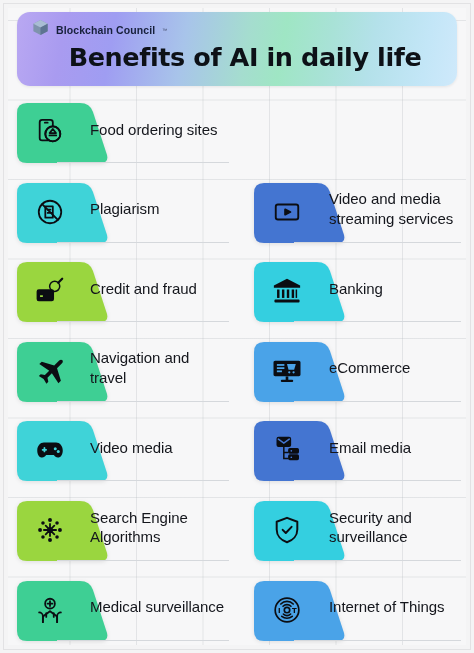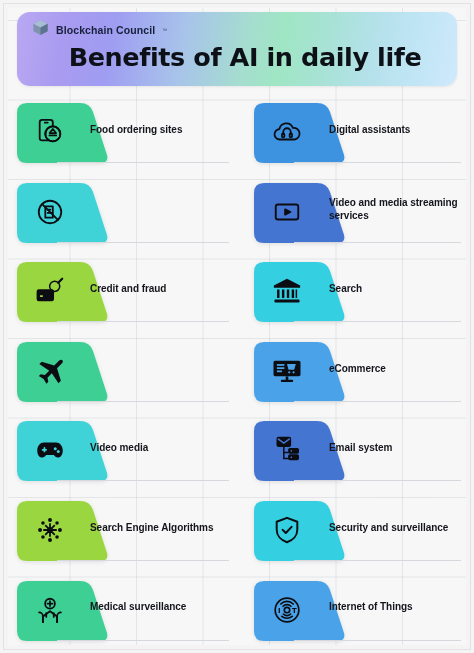--- a/index.html
+++ b/index.html
@@ -84,21 +84,21 @@
   .glyph {
     position:absolute; left:13px; top:16px;
     width:40px; height:40px;
     display:flex; align-items:center; justify-content:center;
   }
   .glyph svg { width:30px; height:30px; display:block; }
 
   .label {
     position:absolute; left:73px; right:0; top:0; height:67px;
     display:flex; align-items:center;
-    font-size:10px; font-weight:bold; color:#14161c;
+    font-size:15px; font-weight:normal; color:#14161c;
     line-height:1.33; letter-spacing:-.05px;
   }
   .card.left  .label { left:73px; }
   .card.right .label { left:75px; }
   .rule {
     position:absolute; left:40px; right:0; top:66px;
     height:1px; background:#d5d8dc;
   }
 </style>
 </head>
@@ -139,54 +139,38 @@
             <rect x="5" y="3" width="14" height="22" rx="2.6"></rect>
             <path d="M10.5 6h3"></path>
             <circle cx="19" cy="18" r="8" fill="#3ecf94"></circle>
             <circle cx="19" cy="18" r="8"></circle>
             <path d="M15.4 19.6h7.2M19 12.8l3.4 4.3h-6.8z"></path>
           </svg>
         </div>
         <div class="label">Food ordering sites</div>
         <div class="rule"></div>
       </div>
-      <div class="card right">
-        <div class="badge">
-          <svg viewBox="0 0 92 60" preserveAspectRatio="none">
-            <path d="M10 0 H63 Q73 0 76 9 L90 52 Q92 60 83 60 H10 Q0 60 0 50 V10 Q0 0 10 0 Z" fill="#3d93e0"></path>
-          </svg>
-        </div>
-        <div class="glyph">
-          <svg viewBox="0 0 32 32" fill="none" stroke="#0b0d12" stroke-width="1.9" stroke-linecap="round" stroke-linejoin="round">
-            <path d="M8.5 24a5.5 5.5 0 0 1-.6-11 7.5 7.5 0 0 1 14.4-1.4A5 5 0 0 1 24 24z"></path>
-            <path d="M12 18v-2a4 4 0 0 1 8 0v2"></path>
-            <rect x="10.6" y="17.6" width="2.6" height="4.2" rx="1.2"></rect>
-            <rect x="18.8" y="17.6" width="2.6" height="4.2" rx="1.2"></rect>
-          </svg>
-        </div>
-        <div class="label">Digital assistants</div>
-        <div class="rule"></div>
-      </div>
     </div>
 
     <div class="row">
       <div class="card left">
         <div class="badge">
           <svg viewBox="0 0 92 60" preserveAspectRatio="none">
             <path d="M10 0 H63 Q73 0 76 9 L90 52 Q92 60 83 60 H10 Q0 60 0 50 V10 Q0 0 10 0 Z" fill="#3fd3d8"></path>
           </svg>
         </div>
         <div class="glyph">
           <svg viewBox="0 0 32 32" fill="none" stroke="#0b0d12" stroke-width="1.9" stroke-linecap="round" stroke-linejoin="round">
             <circle cx="16" cy="16" r="12"></circle>
             <path d="M11 10h8v12h-8z"></path>
             <path d="M13.5 13.5h3M13.5 17h4"></path>
             <path d="M7.6 7.6 24.4 24.4"></path>
           </svg>
         </div>
+        <div class="label">Plagiarism</div>
         <div class="rule"></div>
       </div>
       <div class="card right">
         <div class="badge">
           <svg viewBox="0 0 92 60" preserveAspectRatio="none">
             <path d="M10 0 H63 Q73 0 76 9 L90 52 Q92 60 83 60 H10 Q0 60 0 50 V10 Q0 0 10 0 Z" fill="#4475d1"></path>
           </svg>
         </div>
         <div class="glyph">
           <svg viewBox="0 0 32 32" fill="none" stroke="#0b0d12" stroke-width="2" stroke-linecap="round" stroke-linejoin="round">
@@ -228,37 +212,38 @@
           <svg viewBox="0 0 32 32" fill="#0b0d12">
             <path d="M16 3 30 10.2v2.2H2v-2.2z"></path>
             <rect x="5.4" y="14.4" width="2.6" height="9"></rect>
             <rect x="10.6" y="14.4" width="2.6" height="9"></rect>
             <rect x="15.8" y="14.4" width="2.6" height="9"></rect>
             <rect x="21" y="14.4" width="2.6" height="9"></rect>
             <rect x="25.2" y="14.4" width="1.6" height="9"></rect>
             <rect x="2.6" y="25" width="26.8" height="3.2" rx="1"></rect>
           </svg>
         </div>
-        <div class="label">Search</div>
+        <div class="label">Banking</div>
         <div class="rule"></div>
       </div>
     </div>
 
     <div class="row">
       <div class="card left">
         <div class="badge">
           <svg viewBox="0 0 92 60" preserveAspectRatio="none">
             <path d="M10 0 H63 Q73 0 76 9 L90 52 Q92 60 83 60 H10 Q0 60 0 50 V10 Q0 0 10 0 Z" fill="#3ecf94"></path>
           </svg>
         </div>
         <div class="glyph">
           <svg viewBox="0 0 32 32" fill="#0b0d12">
             <path d="M29.4 4.6c-1-1-2.5-.9-3.6.2l-5.3 5.3L7.2 6 4.6 8.6l10.6 7-4.7 4.7-4.4-.9-2 2 5.1 3 3 5.1 2-2-.9-4.4 4.7-4.7 7 10.6 2.6-2.6-4.1-13.3 5.3-5.3c1.1-1.1 1.2-2.6.2-3.6z"></path>
           </svg>
         </div>
+        <div class="label">Navigation and travel</div>
         <div class="rule"></div>
       </div>
       <div class="card right">
         <div class="badge">
           <svg viewBox="0 0 92 60" preserveAspectRatio="none">
             <path d="M10 0 H63 Q73 0 76 9 L90 52 Q92 60 83 60 H10 Q0 60 0 50 V10 Q0 0 10 0 Z" fill="#4aa3e8"></path>
           </svg>
         </div>
         <div class="glyph">
           <svg viewBox="0 0 32 32" fill="#0b0d12">
@@ -307,21 +292,21 @@
           <svg viewBox="0 0 32 32" fill="#0b0d12" stroke="#0b0d12" stroke-width="1.6" stroke-linecap="round">
             <rect x="5.6" y="2.6" width="14" height="9.4" rx="1.4"></rect>
             <path d="M6.8 4.4 12.6 8.6 18.4 4.4" fill="none" stroke="#4475d1" stroke-width="1.7"></path>
             <path d="M12.6 12v6.6M12.6 18.6h4.4M12.6 18.6v6.4h4.4" fill="none"></path>
             <rect x="18" y="14.6" width="10" height="4.6" rx="1"></rect>
             <rect x="18" y="21.4" width="10" height="4.6" rx="1"></rect>
             <circle cx="20.6" cy="16.9" r=".9" fill="#4475d1" stroke="none"></circle>
             <circle cx="20.6" cy="23.7" r=".9" fill="#4475d1" stroke="none"></circle>
           </svg>
         </div>
-        <div class="label">Email system</div>
+        <div class="label">Email media</div>
         <div class="rule"></div>
       </div>
     </div>
 
     <div class="row">
       <div class="card left">
         <div class="badge">
           <svg viewBox="0 0 92 60" preserveAspectRatio="none">
             <path d="M10 0 H63 Q73 0 76 9 L90 52 Q92 60 83 60 H10 Q0 60 0 50 V10 Q0 0 10 0 Z" fill="#9ad63f"></path>
           </svg>

